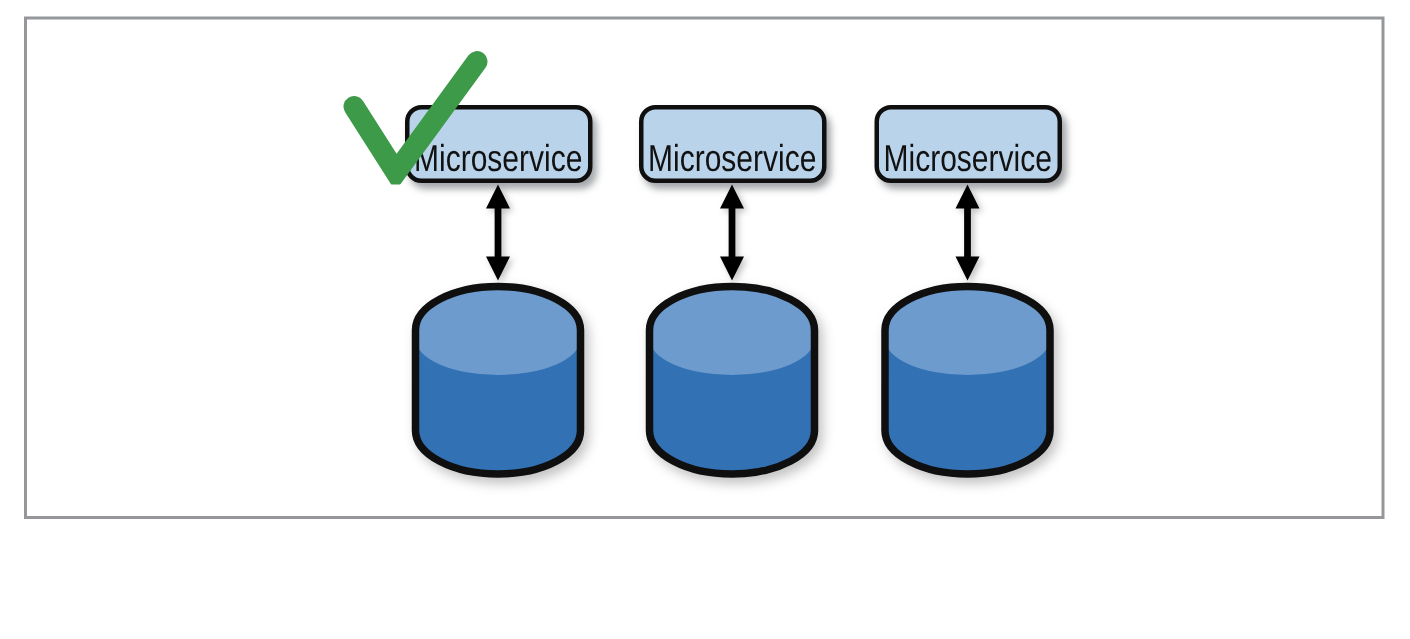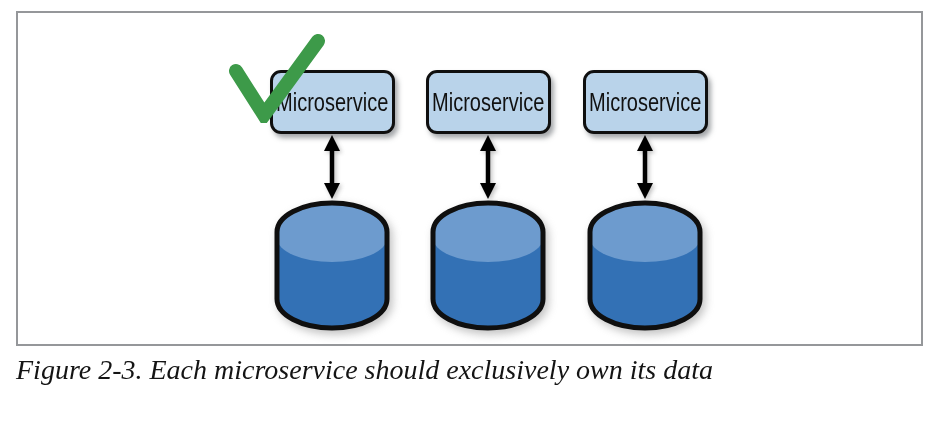--- a/index.html
+++ b/index.html
@@ -29,26 +29,26 @@
     position: absolute;
     top: 68px;
     width: 130px;
   }
   .col-0 { left: 265px; }
   .col-1 { left: 421px; }
   .col-2 { left: 578px; }
   .ms-box {
     box-sizing: border-box;
     width: 125px;
-    height: 64px;
+    height: 52px;
     margin: 0 auto;
     border: 3px solid #0f0f0f;
     border-radius: 11px;
     display: flex;
-    align-items: center;
+    align-items: flex-end;
     justify-content: center;
     box-shadow: 3px 4px 5px rgba(90, 95, 100, 0.55);
   }
   .ms-label {
     display: inline-block;
     font-size: 25px;
     line-height: 1;
     color: #111111;
     white-space: nowrap;
     transform: scaleX(0.8);
@@ -137,15 +137,14 @@
       </svg>
       <svg class="cylinder-svg" width="116" height="132" viewBox="0 0 116 132">
         <path d="M3,32 A55,29 0 0 1 113,32 V99 A55,29 0 0 1 3,99 Z" fill="#3371b5"></path>
         <path d="M3,32 A55,29 0 0 1 113,32 V38 A55,24 0 0 1 3,38 Z" fill="#6d9bce"></path>
         <path d="M3,32 A55,29 0 0 1 113,32 V99 A55,29 0 0 1 3,99 Z" fill="none" stroke-width="5" stroke="#0f0f0f"></path>
       </svg>
     </div>
 
   </div>
 
-  <div class="figure-caption">Figure 2-3. Each microservice should exclusively own its data</div>
 
 </div>
 
 </body></html>

